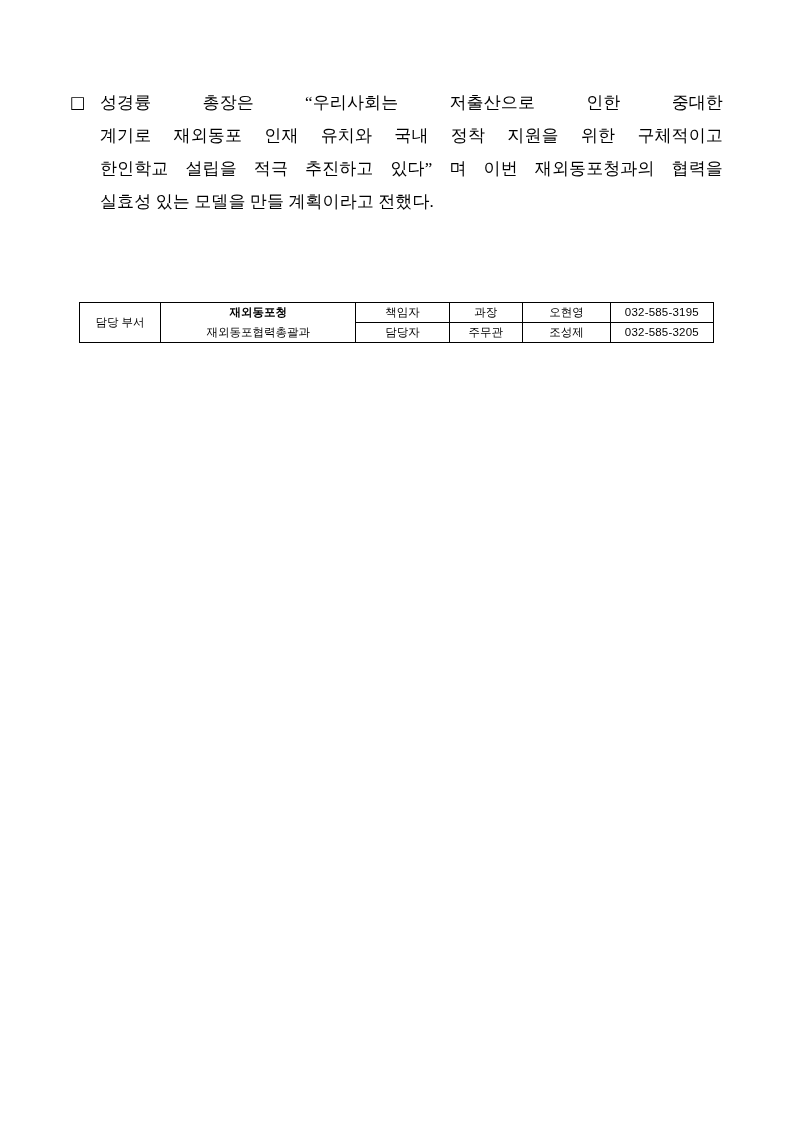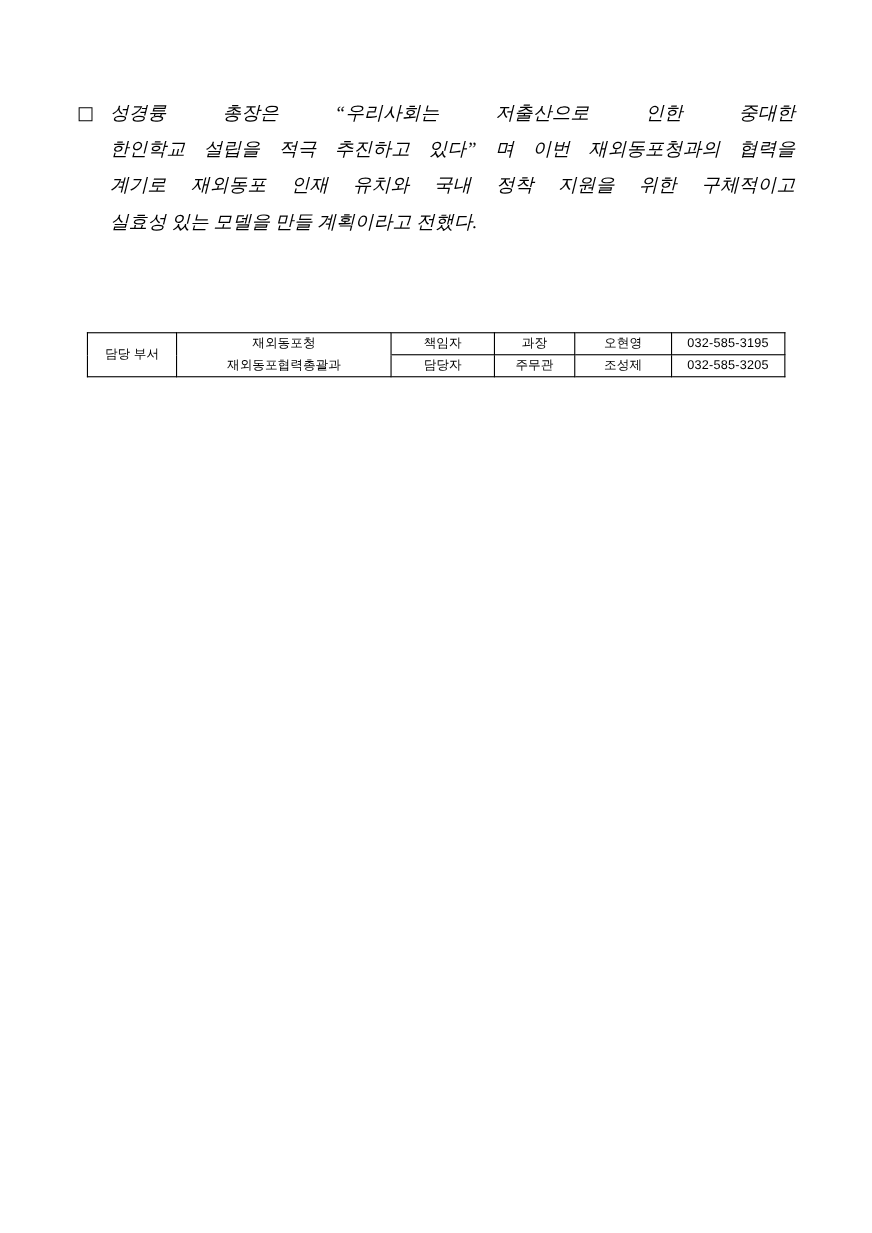--- a/index.html
+++ b/index.html
@@ -44,21 +44,20 @@
   .para-text {
     flex: 1 1 auto;
     font-size: 17px;
     line-height: 33px;
     text-align: justify;
     letter-spacing: 0.1px;
   }
   .para-text .ln {
     display: block;
     white-space: nowrap;
-    font-style: italic;
   }
   .para-text .ln.justify {
     display: flex;
     justify-content: space-between;
   }
   .para-text .ln.justify > span { white-space: pre; }
   .para-text .ln.last {
     display: block;
     text-align: left;
   }
@@ -81,61 +80,61 @@
     height: 19px;
     line-height: 19px;
     white-space: nowrap;
   }
   .contact-table td.dept-label { width: 82px; margin-top: 41px; }
   .contact-table td.dept-name  { width: 200px; }
   .contact-table td.role-label { width: 96px; }
   .contact-table td.rank       { width: 75px; font-family: Liberation Mono, monospace; }
   .contact-table td.person     { width: 90px; }
   .contact-table td.phone      { width: 104px; letter-spacing: 0.2px; }
-  .contact-table td.nb-right { border-bottom: none; }
+  .contact-table td.nb-right { border-bottom: none; font-weight: bold; }
   .contact-table td.nt-right { border-top: none; }
 </style>
 </head>
 <body>
 
 <div class="page">
 
   <div class="para-block">
     <div class="para-row">
       <div class="bullet-marker">□</div>
       <div class="para-text">
         <span class="ln justify">
           <span>성경륭</span>
           <span>총장은</span>
           <span>“우리사회는</span>
           <span>저출산으로</span>
           <span>인한</span>
           <span>중대한</span>
         </span>
         <span class="ln justify">
+          <span>계기로</span>
+          <span>재외동포</span>
+          <span>인재</span>
+          <span>유치와</span>
+          <span>국내</span>
+          <span>정착</span>
+          <span>지원을</span>
+          <span>위한</span>
+          <span>구체적이고</span>
+        </span>
+        <span class="ln justify">
           <span>한인학교</span>
           <span>설립을</span>
           <span>적극</span>
           <span>추진하고</span>
           <span>있다”</span>
           <span>며</span>
           <span>이번</span>
           <span>재외동포청과의</span>
           <span>협력을</span>
-        </span>
-        <span class="ln justify">
-          <span>계기로</span>
-          <span>재외동포</span>
-          <span>인재</span>
-          <span>유치와</span>
-          <span>국내</span>
-          <span>정착</span>
-          <span>지원을</span>
-          <span>위한</span>
-          <span>구체적이고</span>
         </span>
         <span class="ln last">실효성 있는 모델을 만들 계획이라고 전했다.</span>
       </div>
     </div>
   </div>
 
   <table class="contact-table">
     <tbody>
       <tr>
         <td class="dept-label" rowspan="2">담당 부서</td>

